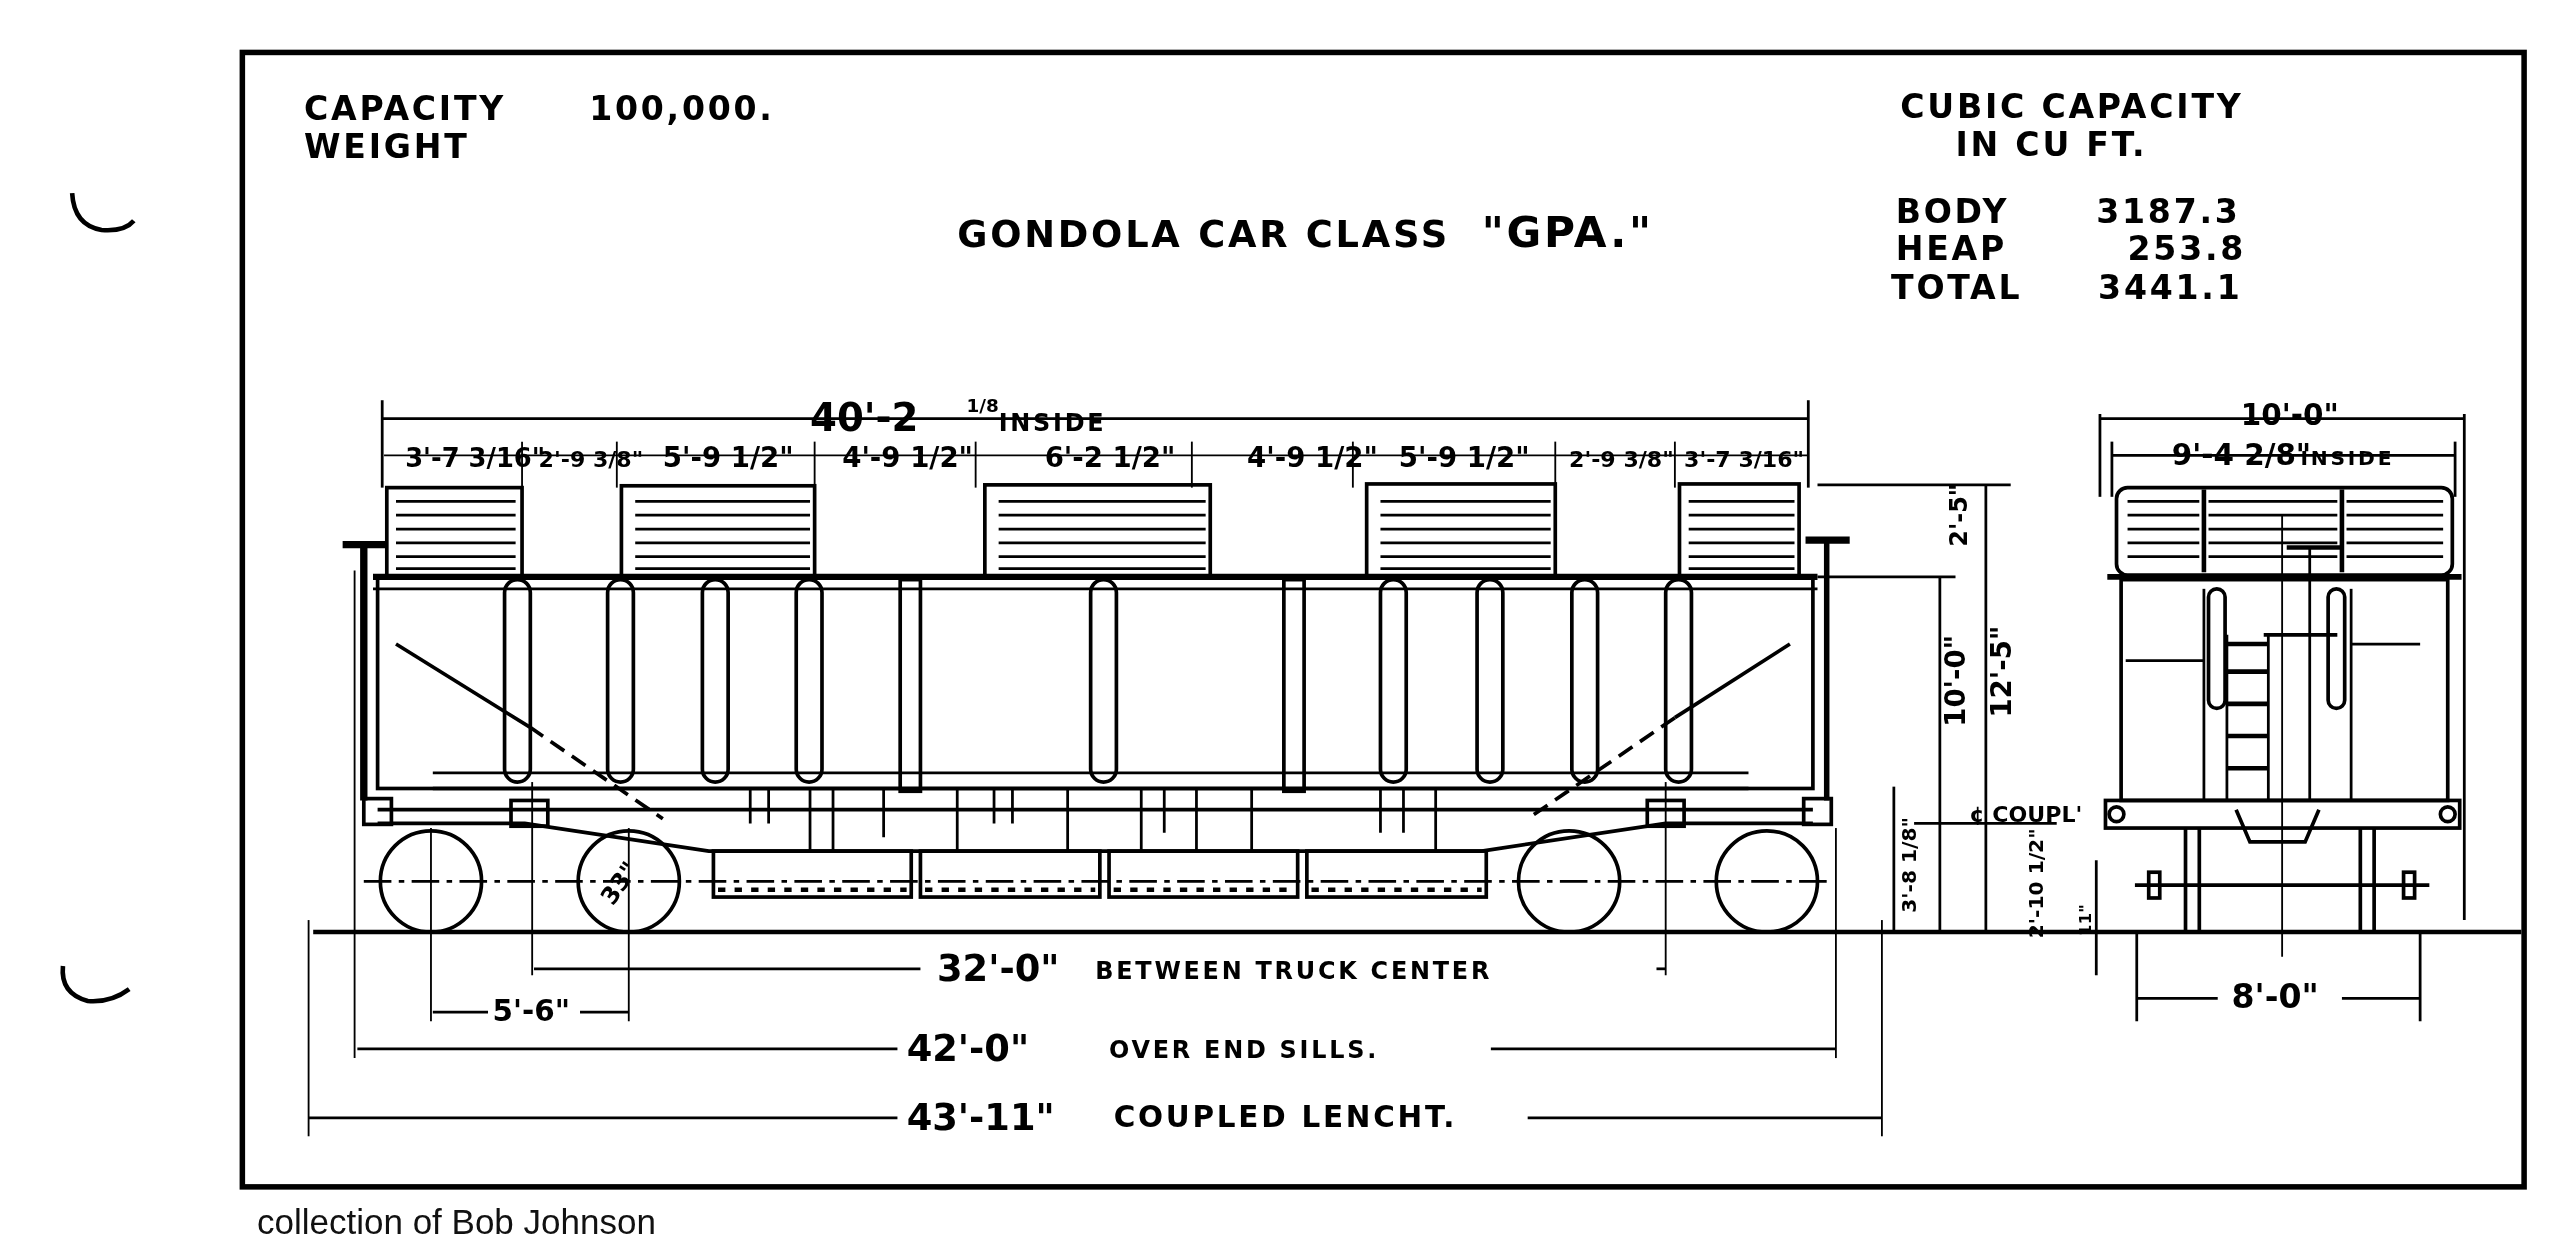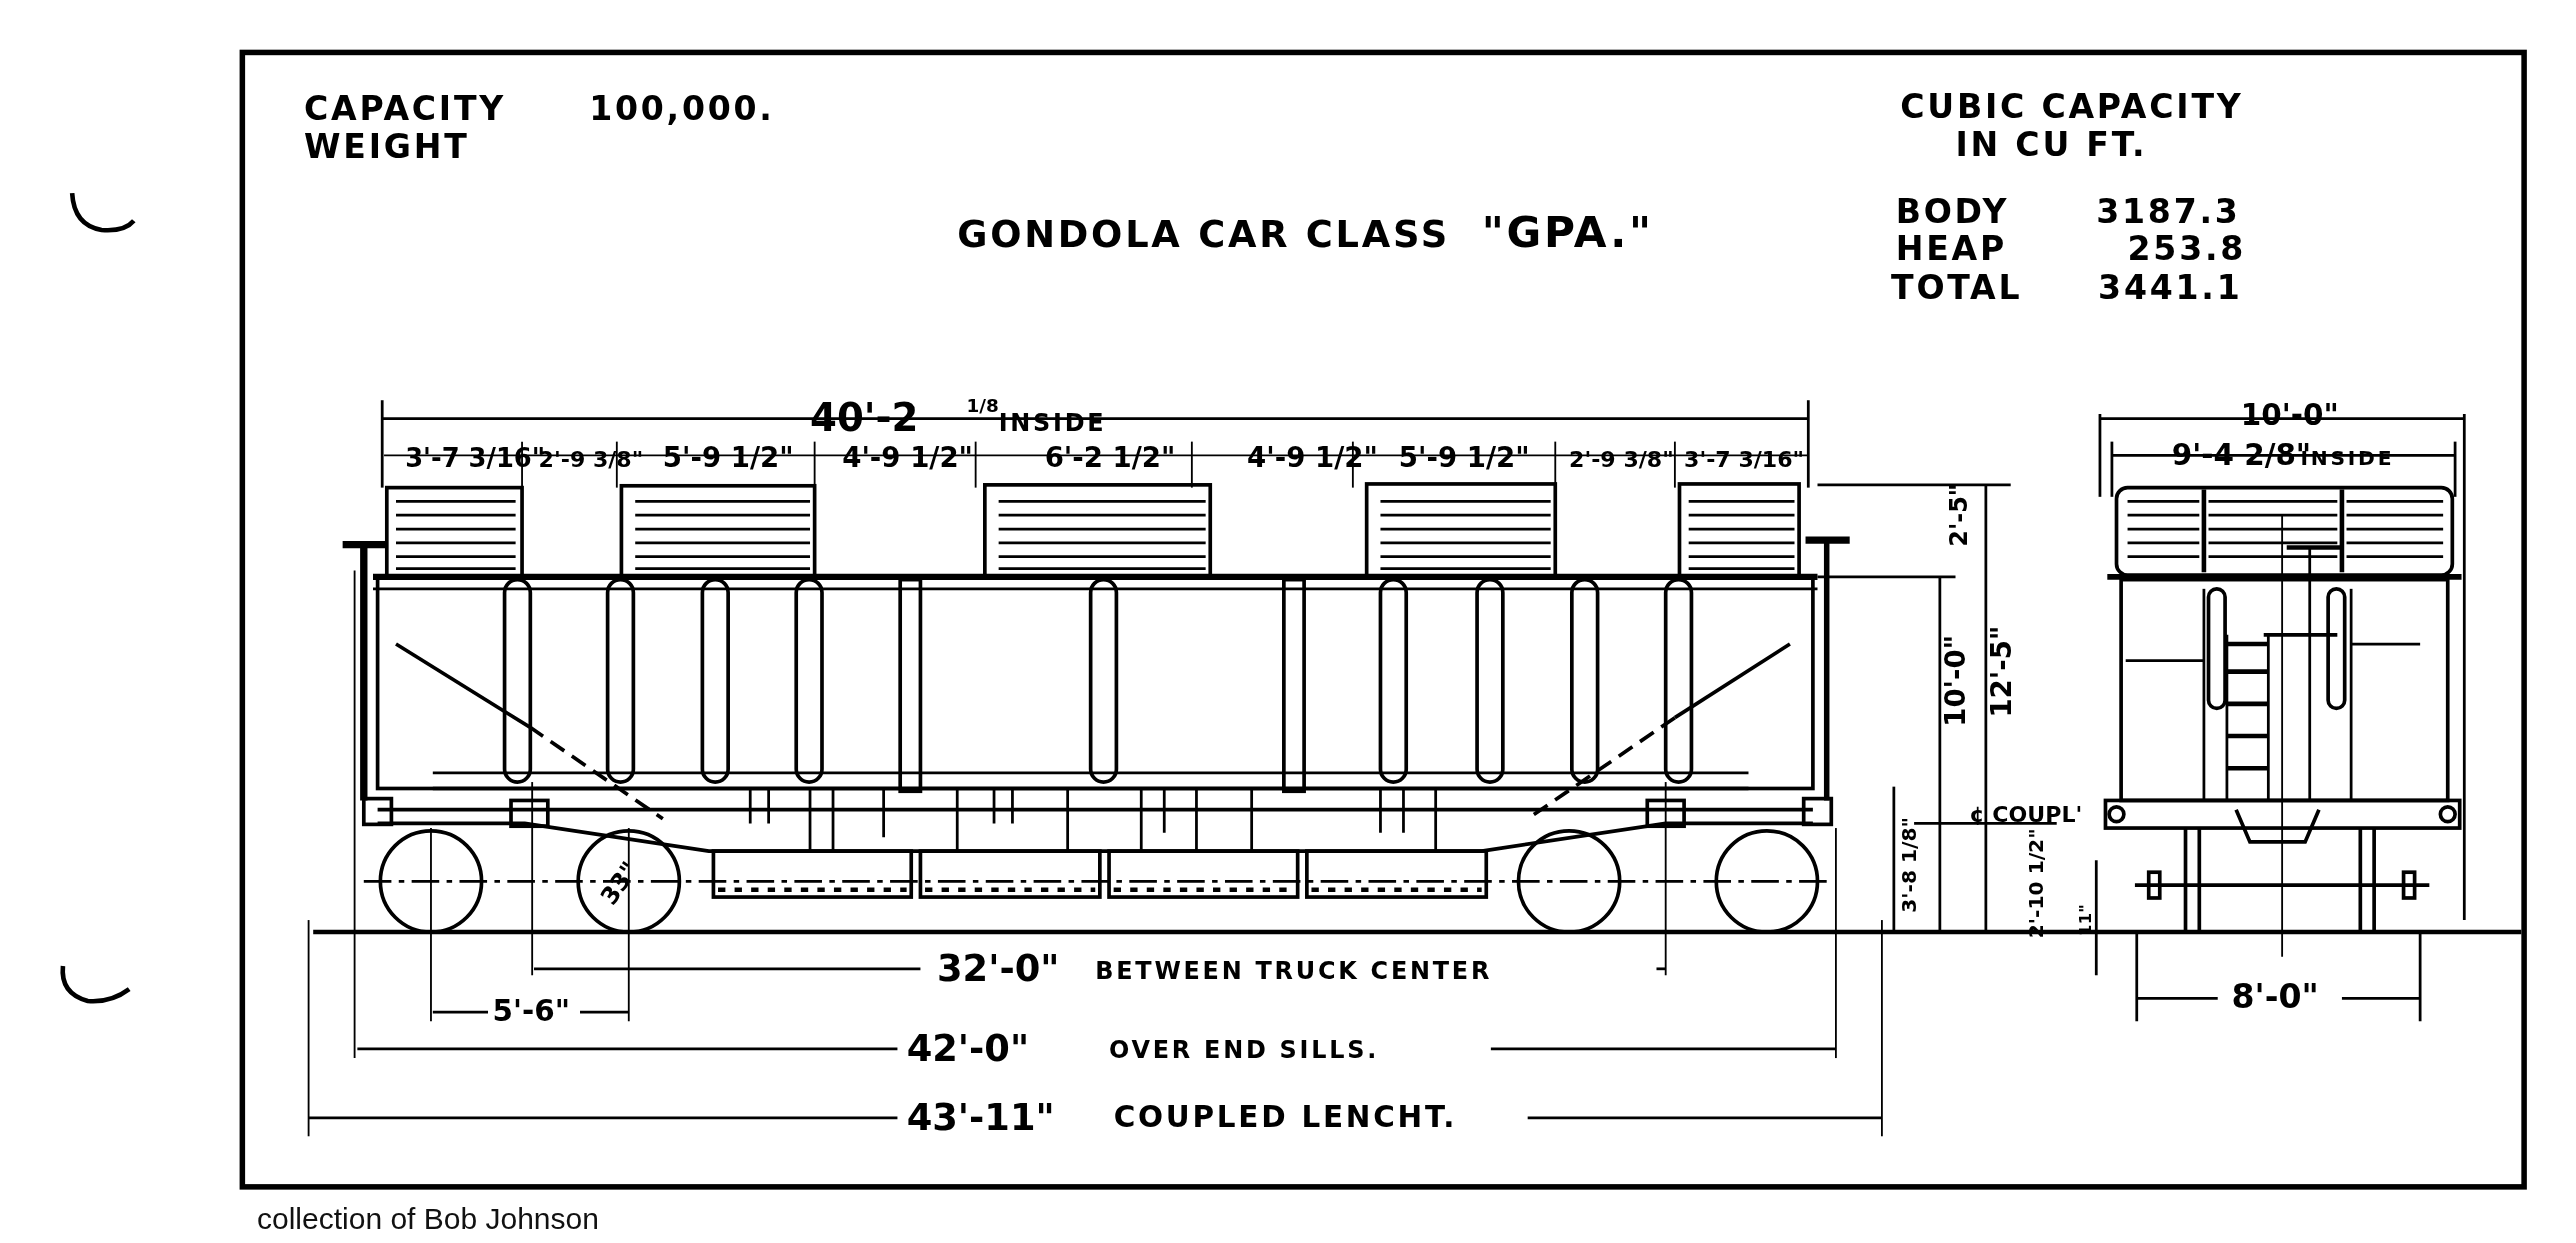--- a/index.html
+++ b/index.html
@@ -1,20 +1,20 @@
 <!DOCTYPE html>
 <html style="font-size:14.7px"><head>
 <meta charset="utf-8">
 <style>
   html, body { margin:0; padding:0; background:#ffffff; }
   body { width:2576px; height:1243px; position:relative; overflow:hidden; font-family:"DejaVu Sans", sans-serif; }
   #sheet { position:absolute; left:0; top:0; width:2576px; height:1243px; }
   .lbl { font-family:"DejaVu Sans", sans-serif; font-weight:bold; fill:#000; letter-spacing:3px; }
   .dim { font-family:"DejaVu Sans", sans-serif; font-weight:bold; fill:#000; }
-  .credit { position:absolute; left:257px; top:1202px; font-family:"Liberation Sans", sans-serif; font-size:30px; color:#111; }
+  .credit { position:absolute; left:257px; top:1202px; font-family:"Liberation Sans", sans-serif; font-size:35px; color:#111; }
 </style>
 </head>
 <body>
 
 <svg id="sheet" viewBox="0 0 2799 1351" xmlns="http://www.w3.org/2000/svg">
 
   <rect x="263" y="57" width="2480" height="1233" fill="none" stroke="#000" stroke-width="6"></rect>
 
   <g>
     <text class="lbl" x="330" y="130" font-size="36">CAPACITY</text>

